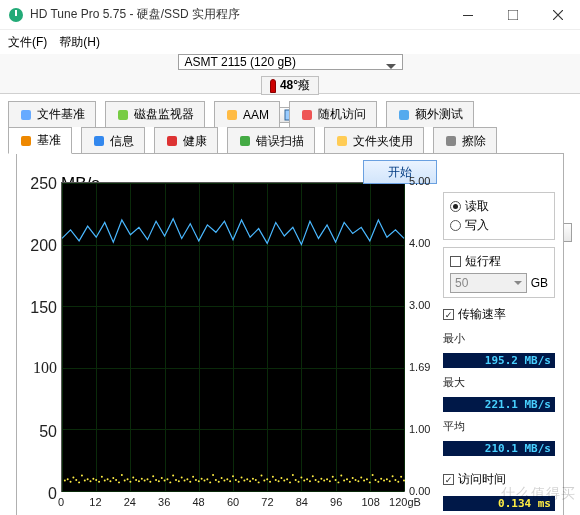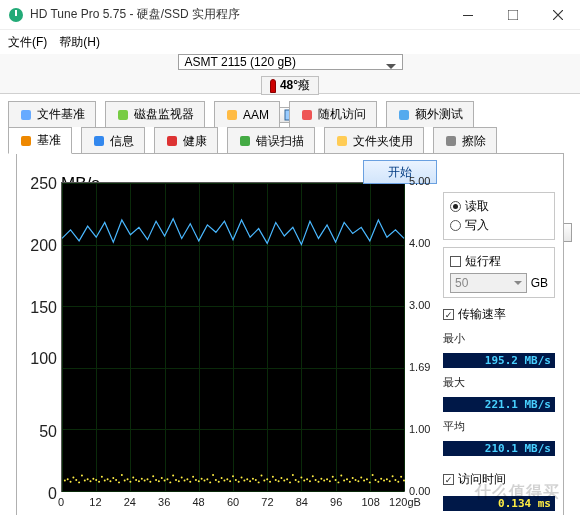--- a/index.html
+++ b/index.html
@@ -44,21 +44,21 @@
   .radio .r.on::after { content:""; width:5px; height:5px; background:#222; border-radius:50%; }
   .check .c { width:11px; height:11px; border:1px solid #555; display:flex; align-items:center; justify-content:center; font-size:9px; color:#222; }
   .check .c.on::after { content:"✓"; }
   .mini-select { border:1px solid #a0a0a0; height:20px; display:flex; align-items:center; padding:0 16px 0 4px; position:relative; background:#f0f0f0; color:#888; }
   .mini-select::after { content:""; position:absolute; right:4px; top:7px; border:4px solid transparent; border-top-color:#888; }
   .stat-label { font-size:11px; color:#222; }
   .stat-val { background:#001848; color:#48d0ff; font-weight:bold; padding:1px 4px; font-size:11px; text-align:right; font-family:Consolas,monospace; }
   .stat-val.y { color:#ffee44; }
   .stat-val.w { background:#3b82f6; color:#000; border:1px solid #3b82f6; }
   
-  .watermark { position:absolute; right:20px; bottom:12px; color:rgba(0,0,0,0.18); font-size:16px; font-weight:bold; letter-spacing:1px; pointer-events:none; }
+  .watermark { position:absolute; right:4px; bottom:12px; color:rgba(0,0,0,0.18); font-size:14px; font-weight:normal; letter-spacing:1px; pointer-events:none; }
   
   svg.line { position:absolute; top:0; left:0; width:100%; height:100%; overflow:visible; }
 </style>
 </head>
 <body>
 
 <div class="titlebar">
   <svg class="icon" viewBox="0 0 16 16">
       <circle cx="8" cy="8" r="7" fill="#2a7"></circle>
       <rect x="7" y="3" width="2" height="6" fill="#fff"></rect>
@@ -353,21 +353,21 @@
         <div class="xlabel" style="left: 139.2px; text-align: right;">36</div>
         <div class="xlabel" style="left: 173.6px;">48</div>
         <div class="xlabel" style="left: 208px;">60</div>
         <div class="xlabel" style="left: 242.4px;">72</div>
         <div class="xlabel" style="left: 276.8px;">84</div>
         <div class="xlabel" style="left: 311.2px;">96</div>
         <div class="xlabel" style="left: 345.6px;">108</div>
         <div class="xlabel" style="left: 380px;">120gB</div>
         <div class="ylabel-l" style="top: 323px;">0</div>
         <div class="ylabel-l" style="top: 261px;">50</div>
-        <div class="ylabel-l" style="top: 188px;">100</div>
+        <div class="ylabel-l" style="top: 197px; font-family: Liberation Serif, serif;">100</div>
         <div class="ylabel-l" style="top: 137px;">150</div>
         <div class="ylabel-l" style="top: 75px;">200</div>
         <div class="ylabel-l" style="top: 13px;">250</div>
         <div class="ylabel-r" style="top: 323px;">0.00</div>
         <div class="ylabel-r" style="top: 261px;">1.00</div>
         <div class="ylabel-r" style="top: 199px;">1.69</div>
         <div class="ylabel-r" style="top: 137px;">3.00</div>
         <div class="ylabel-r" style="top: 75px;">4.00</div>
         <div class="ylabel-r" style="top: 13px;">5.00</div>
       </div>

